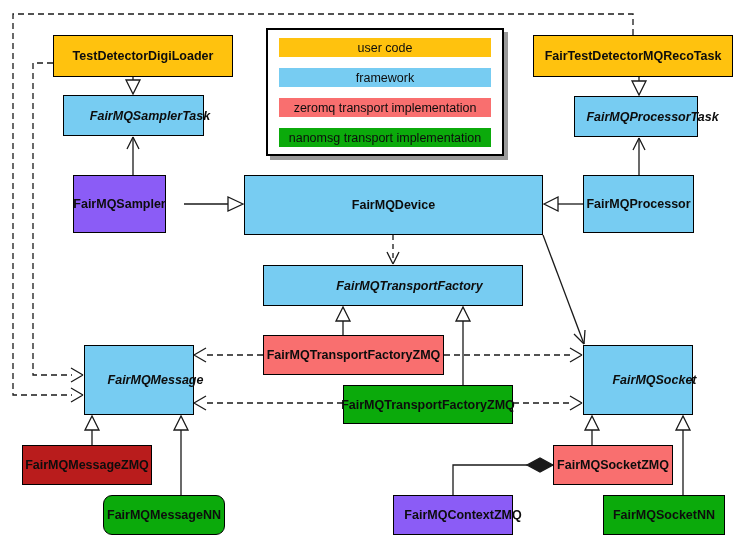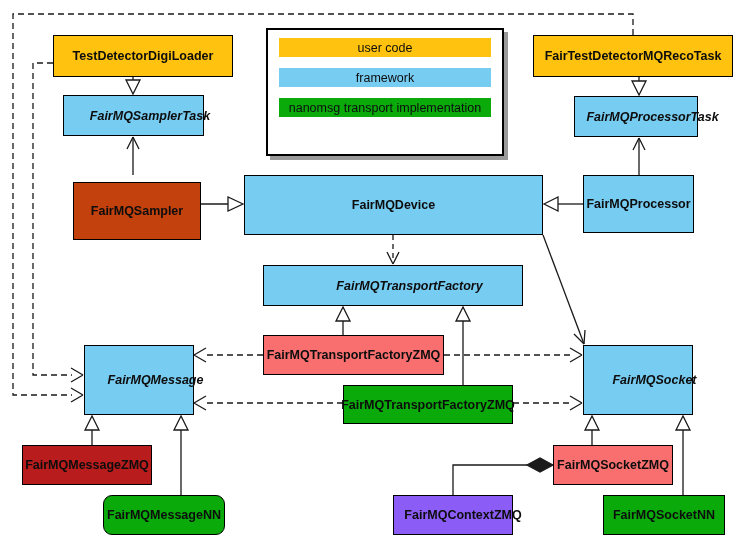--- a/index.html
+++ b/index.html
@@ -147,34 +147,37 @@
     </g>
   </svg>
 
   <div class="legend">
     <div class="legend-row" style="background: rgb(255, 194, 14);">
       <span>user code</span>
     </div>
     <div class="legend-row" style="background: rgb(119, 204, 242);">
       <span>framework</span>
     </div>
+    <div class="legend-row" style="background: rgb(249, 111, 111);">
+      <span>zeromq transport implementation</span>
+    </div>
     <div class="legend-row" style="background: rgb(11, 170, 11);">
       <span>nanomsg transport implementation</span>
     </div>
   </div>
 
   <div class="node" style="left: 53px; top: 35px; width: 180px; height: 42px; background: rgb(255, 194, 14);">TestDetectorDigiLoader</div>
 
   <div class="node" style="left: 533px; top: 35px; width: 200px; height: 42px; background: rgb(255, 194, 14);">FairTestDetectorMQRecoTask</div>
 
   <div class="node abstract" style="left: 63px; top: 95px; width: 141px; height: 41px; background: rgb(119, 204, 242);">FairMQSamplerTask</div>
 
   <div class="node abstract" style="left: 574px; top: 96px; width: 124px; height: 41px; background: rgb(119, 204, 242);">FairMQProcessorTask</div>
 
-  <div class="node" style="left: 73px; top: 182px; width: 128px; height: 58px; background: #c2410c;">FairMQSampler</div>
+  <div class="node" style="left: 73px; top: 175px; width: 93px; height: 58px; background: #8b5cf6;">FairMQSampler</div>
 
   <div class="node" style="left: 244px; top: 175px; width: 299px; height: 60px; background: rgb(119, 204, 242);">FairMQDevice</div>
 
   <div class="node" style="left: 583px; top: 175px; width: 111px; height: 58px; background: rgb(119, 204, 242);">FairMQProcessor</div>
 
   <div class="node abstract" style="left: 263px; top: 265px; width: 260px; height: 41px; background: rgb(119, 204, 242);">FairMQTransportFactory</div>
 
   <div class="node" style="left: 263px; top: 335px; width: 181px; height: 40px; background: rgb(249, 111, 111);">FairMQTransportFactoryZMQ</div>
 
   <div class="node" style="left: 343px; top: 385px; width: 170px; height: 39px; background: rgb(11, 170, 11);">FairMQTransportFactoryZMQ</div>

